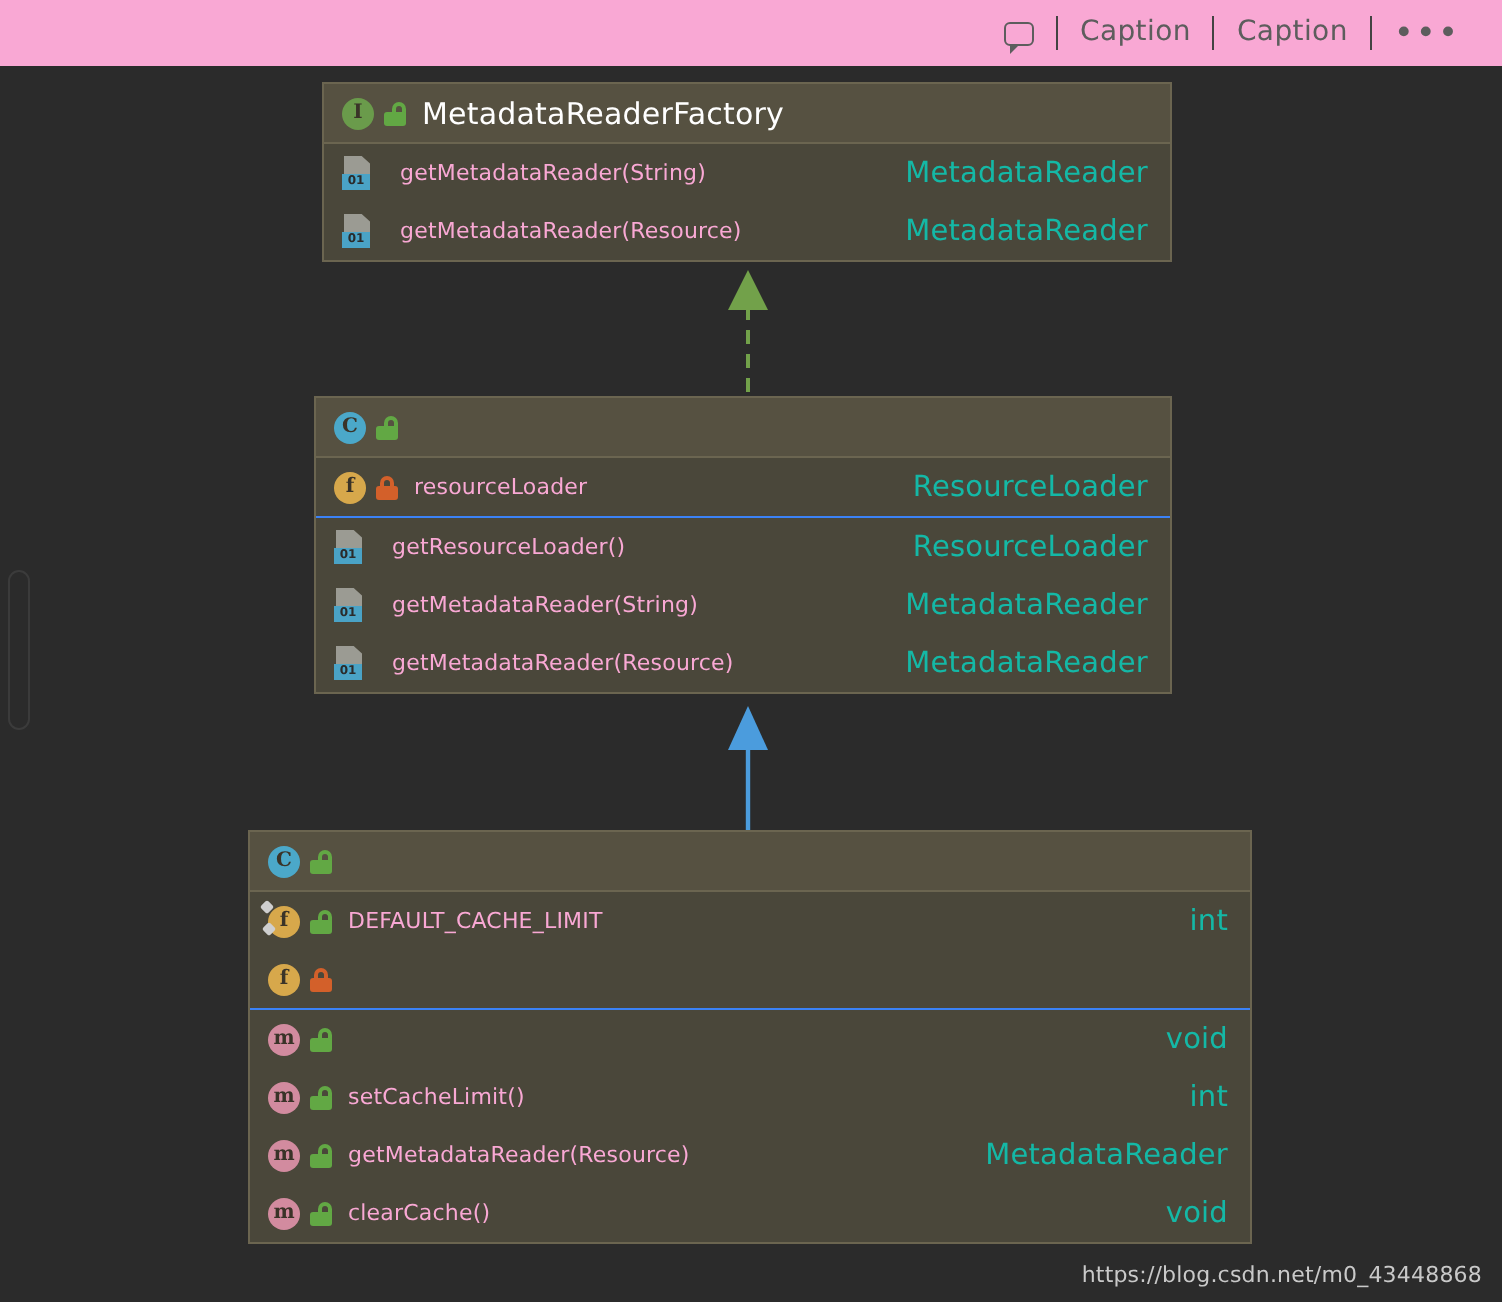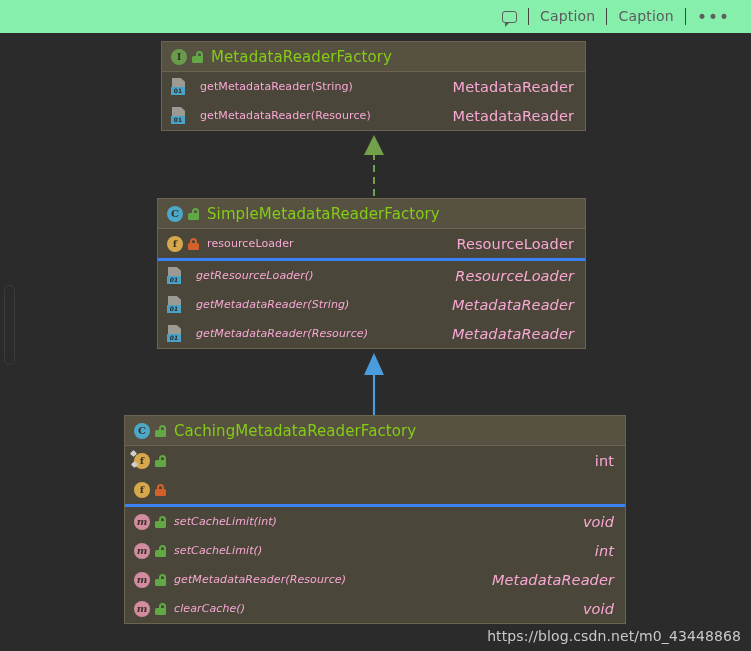--- a/index.html
+++ b/index.html
@@ -14,21 +14,21 @@
     overflow: hidden;
     font-family: "DejaVu Sans", "Liberation Sans", sans-serif;
     -webkit-font-smoothing: antialiased;
   }
 
   
   #toolbar {
     position: absolute;
     top: 0; left: 0;
     width: 751px; height: 33px;
-    background: #86efac;
+    background: #f9a8d4;
     display: flex;
     align-items: center;
     justify-content: flex-end;
     padding-right: 10px;
     box-sizing: border-box;
   }
   .tb-item {
     color: #5d5d5d;
     font-size: 14px;
     padding: 0 11px;
@@ -99,47 +99,46 @@
     align-items: center;
     height: 30px;
     padding-left: 9px;
     border-bottom: 1px solid #6b6550;
     box-sizing: border-box;
   }
   .uml-section {
     background: #4a473a;
   }
   .uml-section + .uml-section {
-    border-top: 3px solid #3b82f6;
-    font-style: italic;
+    border-top: 1px solid #3b82f6;
   }
   .uml-row {
     display: flex;
     align-items: center;
     height: 29px;
     padding-left: 9px;
     padding-right: 11px;
     box-sizing: border-box;
   }
   .row-name {
     color: #f9a8d4;
     font-size: 11px;
     white-space: nowrap;
     letter-spacing: .1px;
   }
   .row-type {
     margin-left: auto;
-    color: #f9a8d4;
+    color: #14b8a6;
     font-size: 14.5px;
     white-space: nowrap;
     padding-left: 16px;
     letter-spacing: .1px;
   }
   .cls-name {
-    color: #84cc16;
+    color: #ffffff;
     font-size: 15px;
     letter-spacing: .1px;
     white-space: nowrap;
   }
 
   
   .ic {
     flex: none;
     display: inline-block;
     position: relative;
@@ -231,21 +230,21 @@
     position: absolute;
     overflow: visible;
   }
 
   
   #watermark {
     position: absolute;
     right: 10px;
     bottom: 7px;
     color: #c9c9c9;
-    font-size: 14px;
+    font-size: 11px;
     letter-spacing: .1px;
     font-family: "DejaVu Sans", "Liberation Sans", sans-serif;
   }
 </style>
 </head>
 <body>
 
 <div id="toolbar">
   <div class="tb-item">
     <span class="bubble-icon"></span>
@@ -303,21 +302,20 @@
     </div>
   </div>
 
   <div class="uml-box" style="left:157px; top:165px; width:429px;">
     <div class="uml-header">
       <span class="ic ic-circle ic-class">C</span>
       <span class="lock lock-open">
         <span class="shackle"></span>
           <span class="body"></span>
       </span>
-      <span class="cls-name">SimpleMetadataReaderFactory</span>
     </div>
     <div class="uml-section">
       <div class="uml-row">
         <span class="ic ic-circle ic-field">f</span>
         <span class="lock lock-closed">
           <span class="shackle"></span>
             <span class="body"></span>
         </span>
         <span class="row-name">resourceLoader</span>
         <span class="row-type">ResourceLoader</span>
@@ -351,47 +349,46 @@
     </div>
   </div>
 
   <div class="uml-box" style="left:124px; top:382px; width:502px;">
     <div class="uml-header">
       <span class="ic ic-circle ic-class">C</span>
       <span class="lock lock-open">
         <span class="shackle"></span>
           <span class="body"></span>
       </span>
-      <span class="cls-name">CachingMetadataReaderFactory</span>
     </div>
     <div class="uml-section">
       <div class="uml-row">
         <span class="ic ic-circle ic-field ic-static">f</span>
         <span class="lock lock-open">
           <span class="shackle"></span>
             <span class="body"></span>
         </span>
+        <span class="row-name">DEFAULT_CACHE_LIMIT</span>
         <span class="row-type">int</span>
       </div>
       <div class="uml-row">
         <span class="ic ic-circle ic-field">f</span>
         <span class="lock lock-closed">
           <span class="shackle"></span>
             <span class="body"></span>
         </span>
       </div>
     </div>
     <div class="uml-section">
       <div class="uml-row">
         <span class="ic ic-circle ic-method">m</span>
         <span class="lock lock-open">
           <span class="shackle"></span>
             <span class="body"></span>
         </span>
-        <span class="row-name">setCacheLimit(int)</span>
         <span class="row-type">void</span>
       </div>
       <div class="uml-row">
         <span class="ic ic-circle ic-method">m</span>
         <span class="lock lock-open">
           <span class="shackle"></span>
             <span class="body"></span>
         </span>
         <span class="row-name">setCacheLimit()</span>
         <span class="row-type">int</span>

